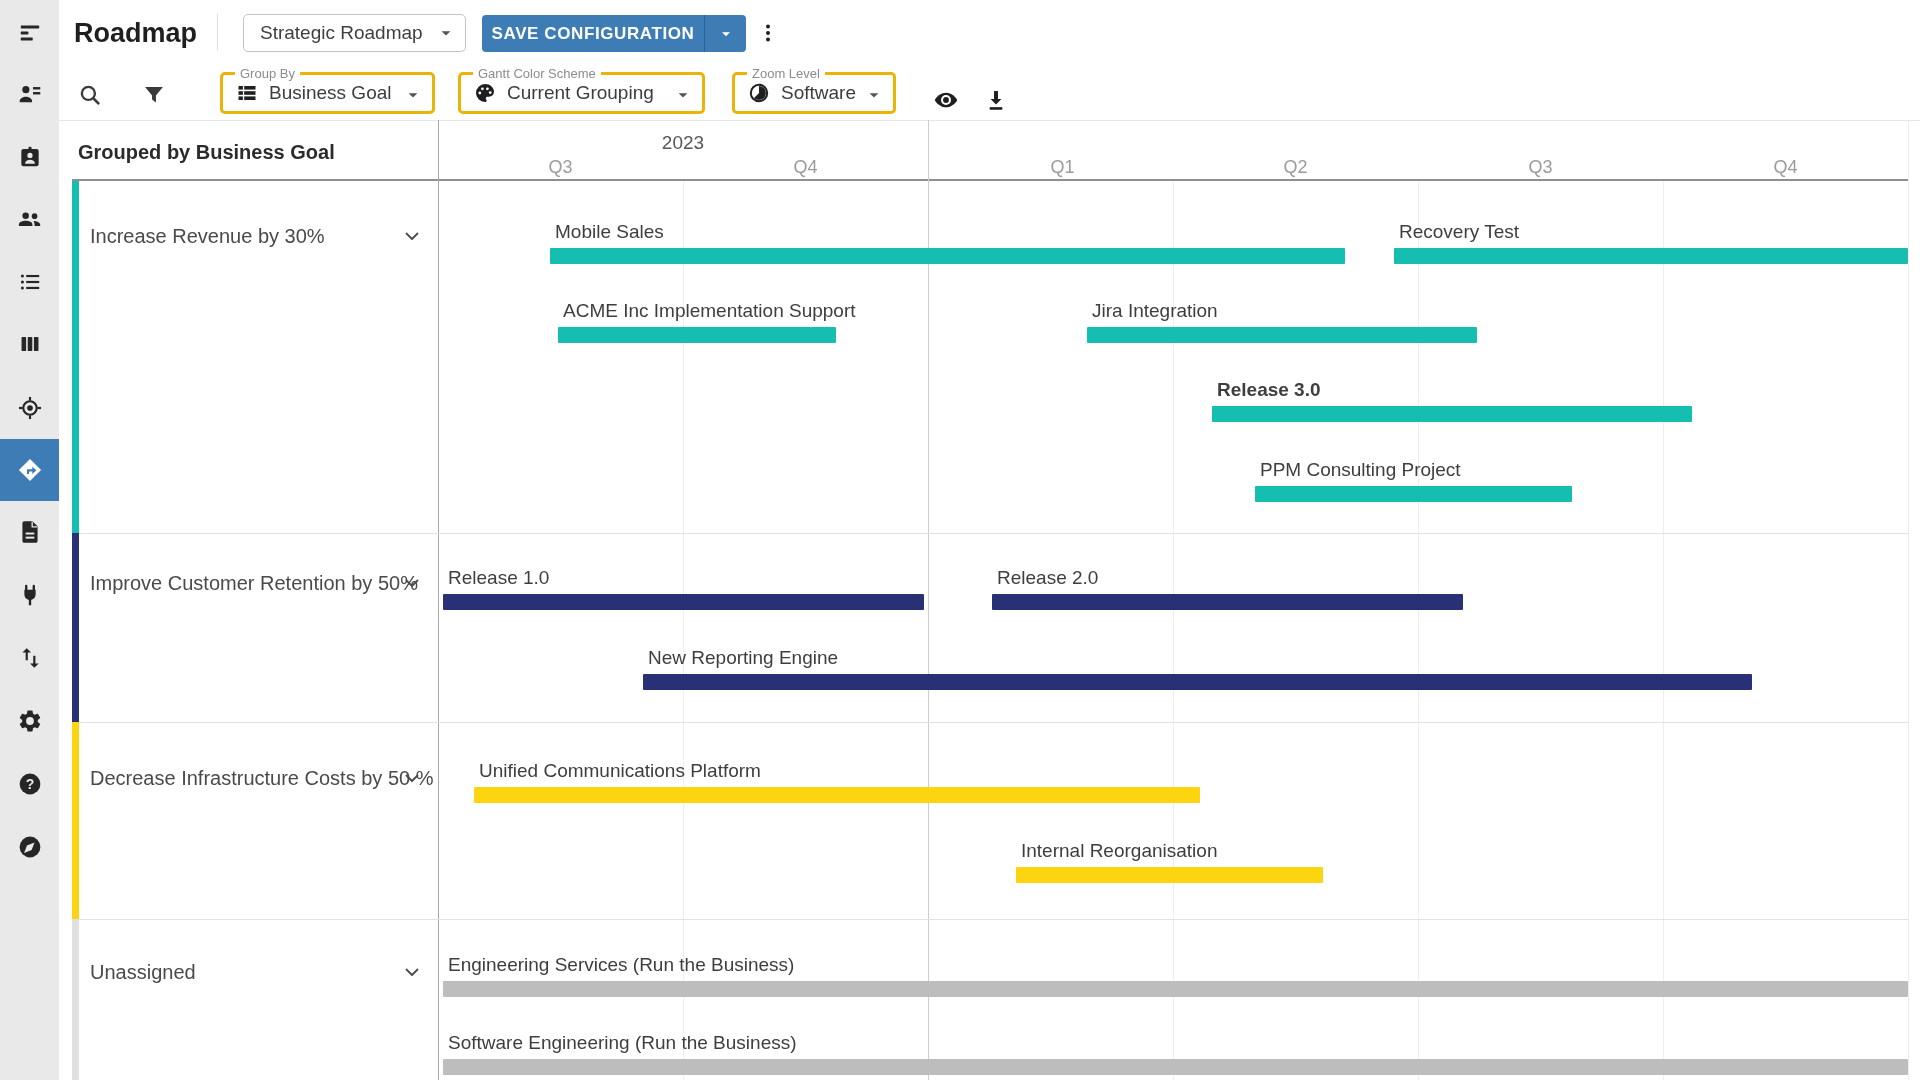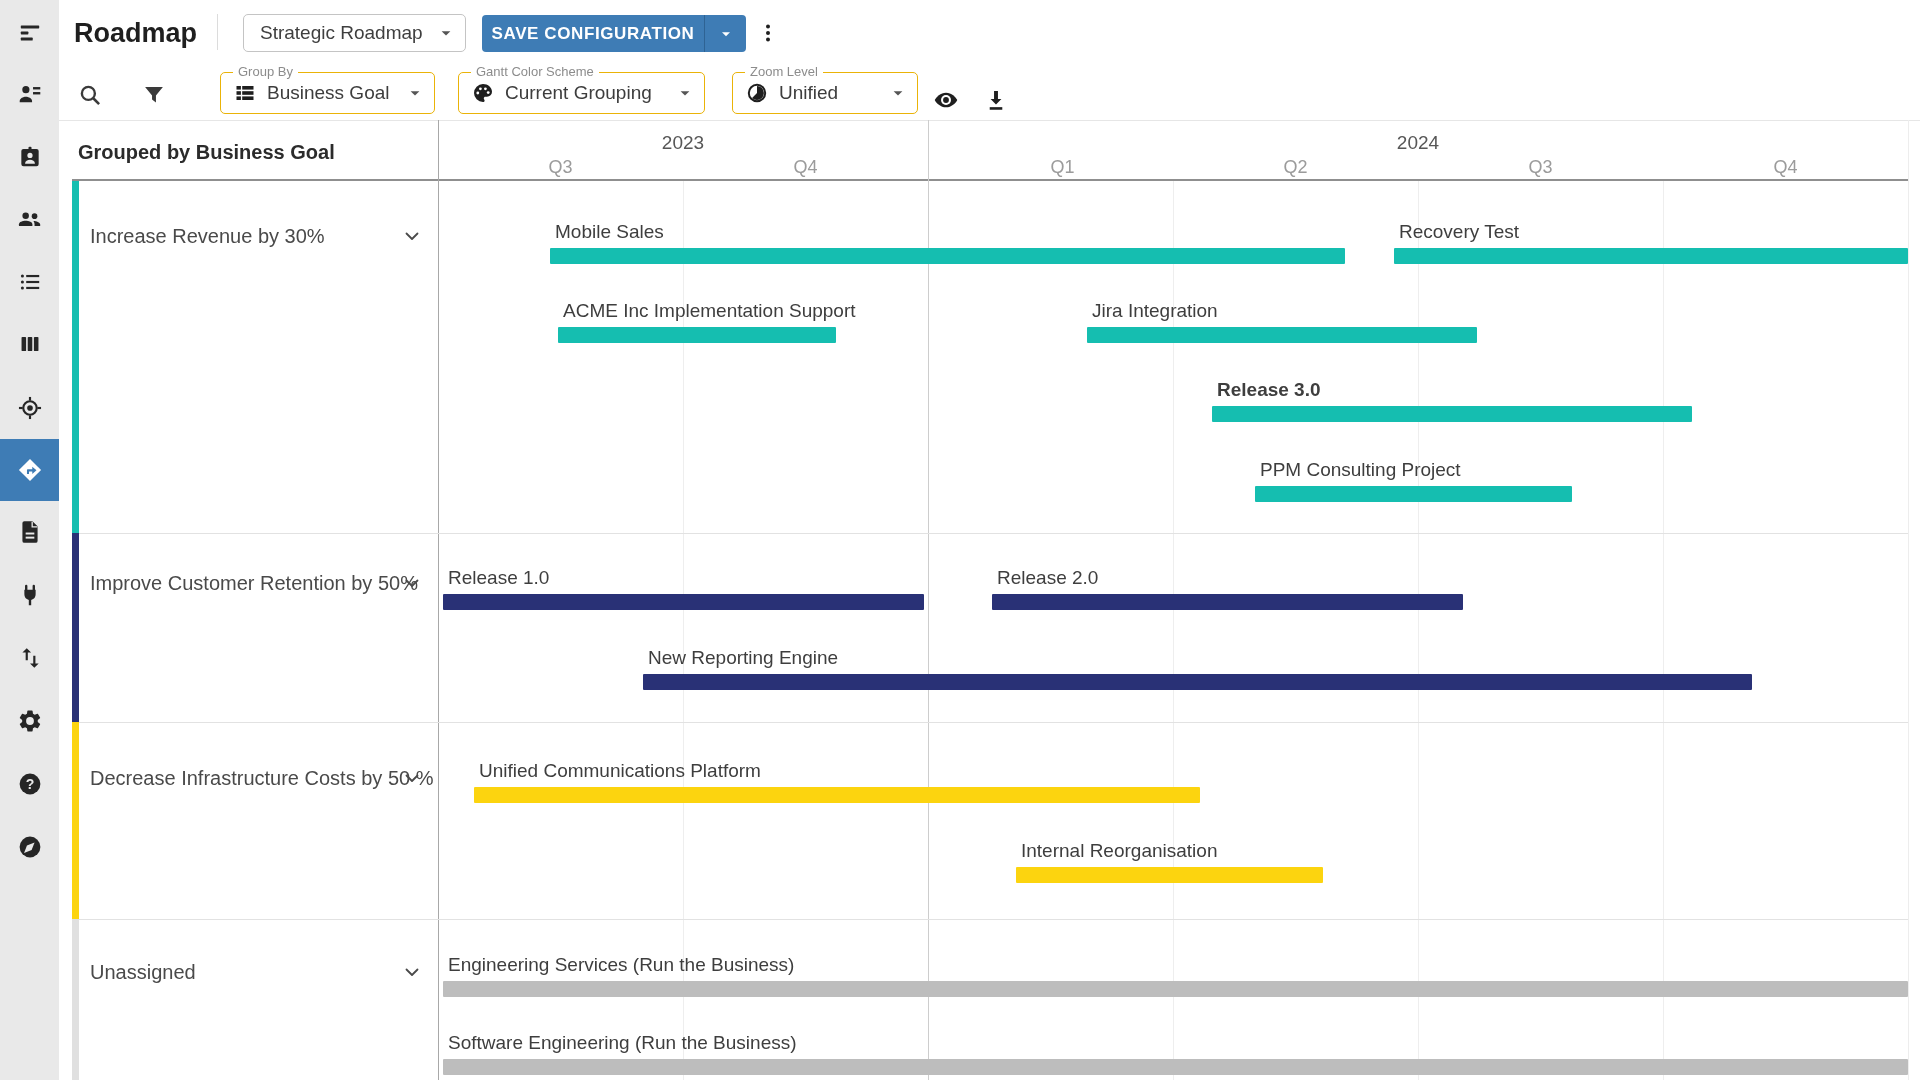--- a/index.html
+++ b/index.html
@@ -20,21 +20,21 @@
   #save-btn{position:absolute;left:482px;top:15px;width:264px;height:37px;background:#3e7cb5;border-radius:4px;display:flex;align-items:center;cursor:pointer;}
   #save-btn .main{width:222px;text-align:center;color:#fff;font-size:17px;font-weight:600;letter-spacing:.6px;}
   #save-btn .split{width:1px;height:37px;background:#2e6394;}
   #save-btn .dd{flex:1;display:flex;align-items:center;justify-content:center;}
   #save-btn .dd svg{width:20px;height:20px;fill:#fff;}
   #kebab{position:absolute;left:756px;top:21px;width:24px;height:24px;color:#1f1f1f;cursor:pointer;}
   #kebab svg{width:24px;height:24px;fill:currentColor;}
   
   .tool-icon{position:absolute;width:26px;height:26px;color:#3a3a3a;cursor:pointer;}
   .tool-icon svg{width:26px;height:26px;fill:currentColor;}
-  .fieldset{position:absolute;top:72px;height:42px;border:1px solid #eab308;border-radius:5px;box-sizing:border-box;background:#fff;cursor:pointer;}
+  .fieldset{position:absolute;top:72px;height:42px;border:3px solid #eab308;border-radius:5px;box-sizing:border-box;background:#fff;cursor:pointer;}
   .fieldset .legend{position:absolute;top:-9px;left:12px;background:#fff;padding:0 5px;font-size:13px;color:#8c8c8c;line-height:16px;}
   .fieldset .inner{display:flex;align-items:center;height:100%;padding-left:12px;}
   .fieldset .f-icon{width:24px;height:24px;color:#1f1f1f;}
   .fieldset .f-icon svg{width:24px;height:24px;fill:currentColor;}
   .fieldset .val{margin-left:10px;font-size:19px;color:#3d3d3d;white-space:nowrap;}
   .fieldset .caret{position:absolute;right:8px;top:9px;}
   
   #content-top-border{position:absolute;left:59px;top:120px;width:1861px;height:1px;background:#e6e6e6;}
   #panel-header{position:absolute;left:78px;top:141px;font-size:20px;font-weight:700;color:#2b2b2b;text-align:center;}
   #header-underline{position:absolute;left:72px;top:179px;width:1836px;height:2px;background:#8f8f8f;}
@@ -230,30 +230,30 @@
             <circle cx="17.2" cy="11.6" r="1.4" fill="#fff"></circle>
         </svg>
       </span>
       <span class="val">Current Grouping</span>
     </span>
     <svg class="caret" viewBox="0 0 24 24">
         <path d="M7.2 10h9.6L12 14.8z"></path>
       </svg>
   </div>
 
-  <div class="fieldset" style="left:732px;width:186px;">
+  <div class="fieldset" style="left:732px;width:164px;">
     <span class="legend">Zoom Level</span>
     <span class="inner">
       <span class="f-icon">
         <svg viewBox="0 0 24 24">
           <circle cx="12" cy="12" r="8.2" fill="none" stroke="currentColor" stroke-width="2"></circle>
           <path d="M16.9 7.1A6.9 6.9 0 0 0 12 5.1V12l-4.9 4.9a6.9 6.9 0 0 0 9.8-9.8z"></path>
         </svg>
       </span>
-      <span class="val">Unified</span>
+      <span class="val">Software</span>
     </span>
     <svg class="caret" viewBox="0 0 24 24">
         <path d="M7.2 10h9.6L12 14.8z"></path>
       </svg>
   </div>
 
   <div class="tool-icon" style="left:933px;top:87px;color:#1f1f1f;">
     <svg viewBox="0 0 24 24">
       <path d="M12 5.2C7 5.2 2.9 9.1 1.6 12c1.3 2.9 5.4 6.8 10.4 6.8s9.1-3.9 10.4-6.8C21.1 9.1 17 5.2 12 5.2z"></path>
       <circle cx="12" cy="12" r="4.6" fill="#fff"></circle>
@@ -267,21 +267,20 @@
     </svg>
   </div>
 
   <div id="content-top-border"></div>
   <div id="panel-header">Grouped by Business Goal</div>
   <div id="header-underline"></div>
 
 <div class="year-cell" style="left: 438px; width: 490px;">2023</div>
     <div class="q-cell" style="left: 438px; width: 245px;">Q3</div>
     <div class="q-cell" style="left: 683px; width: 245px;">Q4</div>
-    <div class="year-cell" style="left: 928px; width: 980px;">2024</div>
     <div class="q-cell" style="left: 928px; width: 245px; margin-left: 12px;">Q1</div>
     <div class="q-cell" style="left: 1173px; width: 245px;">Q2</div>
     <div class="q-cell" style="left: 1418px; width: 245px;">Q3</div>
     <div class="q-cell" style="left: 1663px; width: 245px;">Q4</div>
     <div class="vline" style="left: 438px; top: 120px; height: 960px; background: rgb(168, 168, 168);"></div>
     <div class="vline" style="left: 683px; top: 181px; height: 899px; background: rgb(238, 238, 238);"></div>
     <div class="vline" style="left: 928px; top: 120px; height: 960px; background: rgb(205, 205, 205);"></div>
     <div class="vline" style="left: 1173px; top: 181px; height: 899px; background: rgb(238, 238, 238);"></div>
     <div class="vline" style="left: 1418px; top: 181px; height: 899px; background: rgb(238, 238, 238);"></div>
     <div class="vline" style="left: 1663px; top: 181px; height: 899px; background: rgb(238, 238, 238);"></div>

